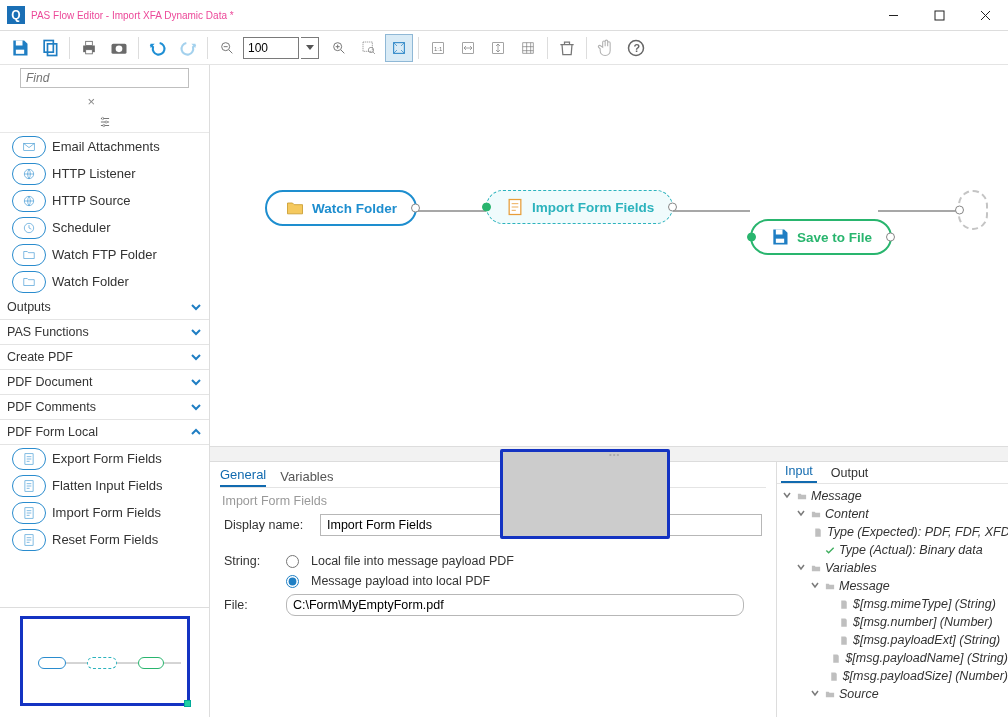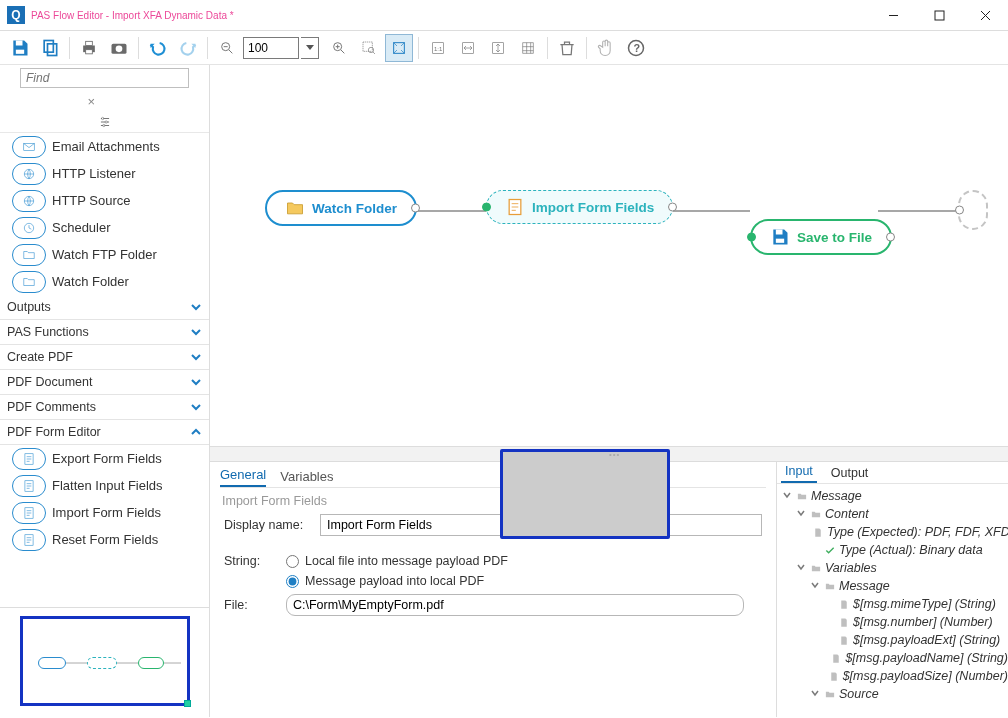--- a/index.html
+++ b/index.html
@@ -50,21 +50,21 @@
   .tabs { display:flex; gap:14px; height:22px; align-items:flex-end; font-size:13px; color:#555; border-bottom:1px solid #e4e4e4; margin-bottom:6px;}
   .tab { padding-bottom:3px; cursor:default;}
   .tab.active { color:#116aaf; border-bottom:2px solid #116aaf; font-weight:500;}
   .group-title { color:#999; font-size:12.5px; margin:3px 0 6px 2px;}
   .frow { display:flex; align-items:center; gap:10px; margin:4px 0 6px 4px; font-size:12.5px;}
   .frow label { width:86px; color:#333;}
   .ftext { height:22px; border:1px solid #b7b7b7; padding:2px 6px; font-size:12.5px; }
   .ftext.dn { width:188px;}
   .ftext.desc { width:142px;}
   .ftext.file { width:458px;border-radius:9px;}
-  .radio { display:flex; align-items:center; gap:6px; font-size:12.5px;}
+  .radio { display:flex; align-items:center; gap:12px; font-size:12.5px;}
   .radio input { accent-color:#1f7fc4; }
   .right-panel { width:232px; border-left:1px solid #ddd; display:flex; flex-direction:column; font-size:12.5px;}
   .rtabs { display:flex; height:22px; align-items:flex-end; gap:10px; padding:0 4px; border-bottom:1px solid #e4e4e4;}
   .rtab { padding:2px 4px 3px;}
   .rtab.active { color:#116aaf; border-bottom:2px solid #116aaf; }
   .vtree { padding:3px 0 0 2px; overflow:hidden; flex:1;}
   .vrow { display:flex; align-items:center; height:18px; gap:2px; white-space:nowrap;font-style:italic;}
   .tw { display:inline-block; width:12px; text-align:center; color:#7a7a7a; font-size:10px;}
   .fico { width:14px; height:12px; display:inline-flex; align-items:center; justify-content:center; color:#9a9a9a;}
   .thumb-panel { height:110px; border-top:1px solid #ddd; padding:8px; }
@@ -313,21 +313,21 @@
             </svg>
     </div>
           <div class="ghdr">
       <span>PDF Comments</span>
       <svg class="chev" viewBox="0 0 12 12">
               <path d="M2 4 L6 8 L10 4" fill="none" stroke="#1f7ec3" stroke-width="2"></path>
             </svg>
     </div>
         </div>
       <div class="ghdr expanded">
-        <span>PDF Form Editor</span>
+        <span>PDF Form Local</span>
         <svg class="chev" viewBox="0 0 12 12">
             <path d="M2 8 L6 4 L10 8" fill="none" stroke="#1f7ec3" stroke-width="2"></path>
           </svg>
       </div>
       <div id="form-list">
           <div class="titem">
       <span class="pill pdf">
               <svg width="14" height="14" viewBox="0 0 24 24">
                 <rect x="5" y="3" width="14" height="18" fill="none" stroke="#2a8cce"></rect>
                 <path d="M8 8h8M8 12h8M8 16h5" stroke="#2a8cce"></path>

